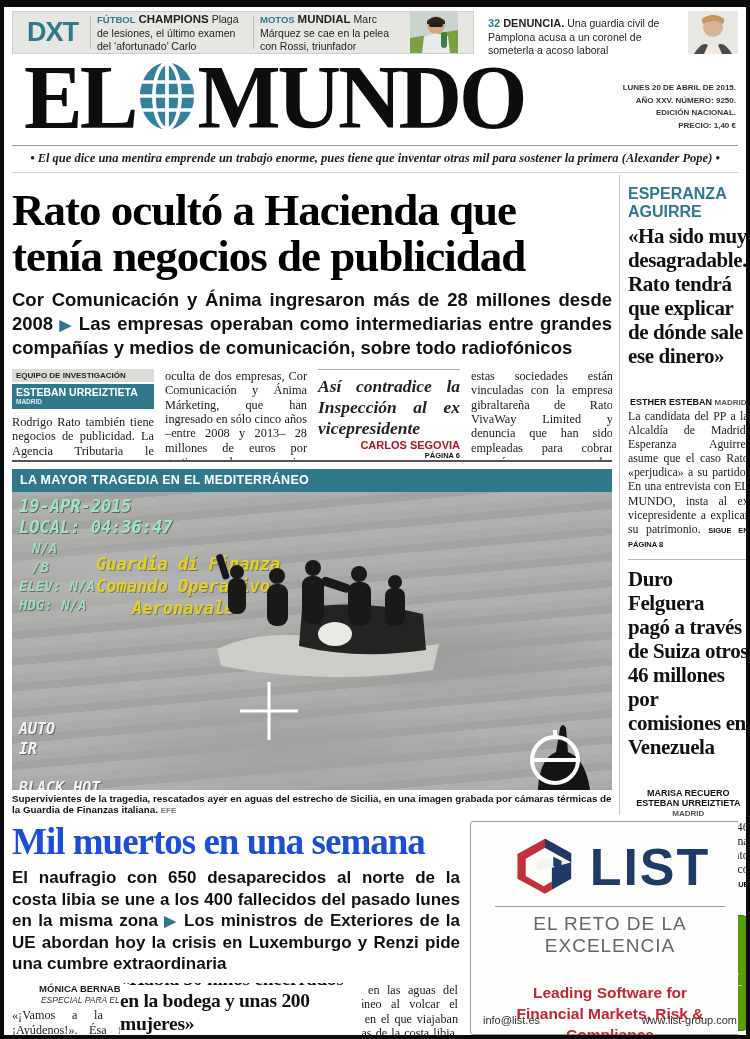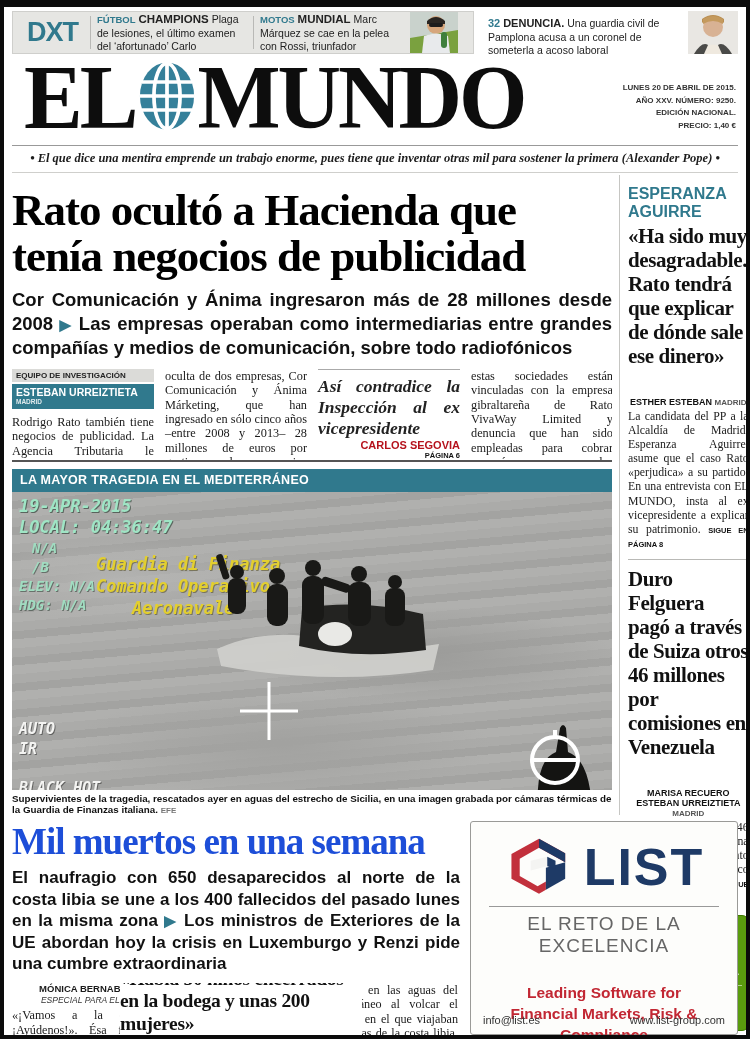--- a/index.html
+++ b/index.html
@@ -110,21 +110,21 @@
   .b-byline{text-align:right;font-family:"Liberation Sans",sans-serif;font-weight:bold;font-size:9.5px;margin-bottom:1px;}
   .b-byline .ct{color:#444;font-size:8px;}
   .b-note{text-align:right;font-style:italic;font-size:8.5px;color:#333;
           font-family:"Liberation Sans",sans-serif;margin-bottom:3px;}
   .pullquote{position:absolute;left:108px;bottom:0;width:242px;background:#fff;border-top:1.5px solid #444;
              padding-top:7px;font-family:"Liberation Serif",serif;font-weight:bold;font-size:19.5px;
              line-height:1.15;color:#111;letter-spacing:-.3px;}
 
   .ad-list{flex:1;border:1px solid #9a9a97;border-radius:3px;background:#fdfdfb;position:relative;
            font-family:"Liberation Sans",sans-serif;display:flex;flex-direction:column;align-items:center;
-           padding:14px 18px 8px;}
+           padding:14px 24px 8px;}
   .list-row{display:flex;align-items:center;gap:10px;}
   .list-word{color:var(--list-navy);font-weight:bold;font-size:52px;letter-spacing:2px;line-height:.9;}
   .list-tag{border-top:1px solid #999;margin-top:8px;padding-top:6px;color:#666;font-size:19px;
             letter-spacing:1px;width:230px;text-align:center;}
   .list-red{color:var(--list-red);font-weight:bold;font-size:15.5px;text-align:center;line-height:1.35;margin-top:26px;}
   .list-foot{position:absolute;bottom:8px;left:12px;right:12px;display:flex;justify-content:space-between;
              font-size:11px;color:#333;}
 </style>
 </head>
 <body>

